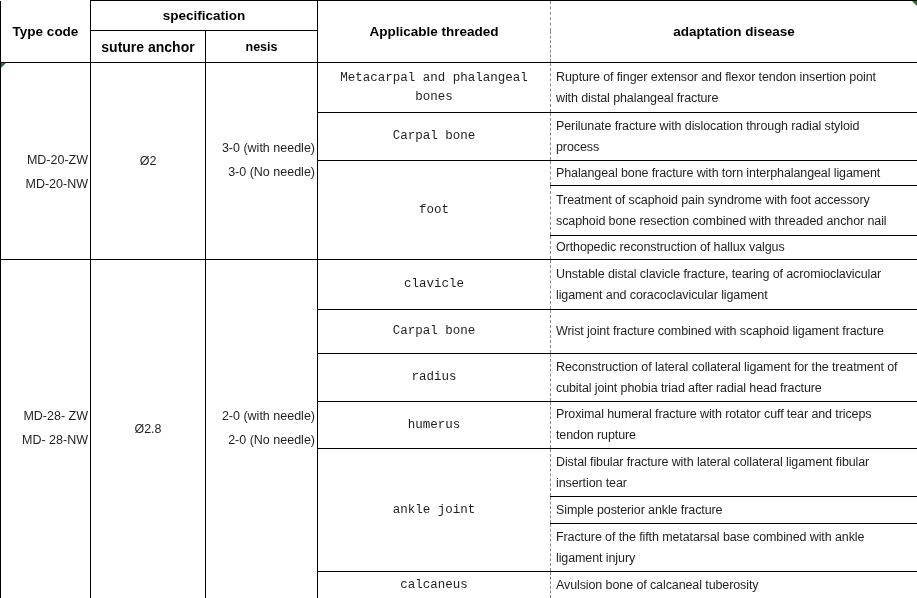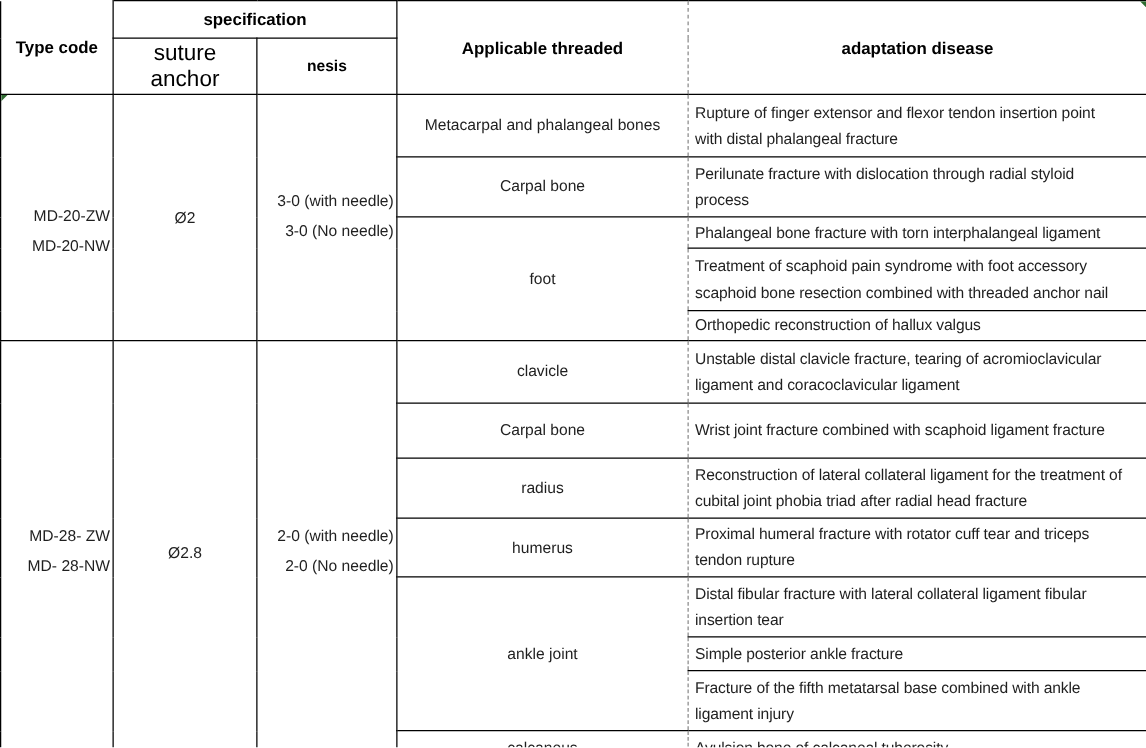--- a/index.html
+++ b/index.html
@@ -4,21 +4,21 @@
 <style>
   html, body { margin: 0; padding: 0; background: #ffffff; }
   body { font-family: "Liberation Sans", "DejaVu Sans", sans-serif; color: #1f1f1f; }
   .sheet { width: 917px; height: 598px; background: #fff; overflow: hidden; }
   table { border-collapse: collapse; table-layout: fixed; width: 917px; }
   td, th { border: 1px solid #000; overflow: hidden; vertical-align: middle;
            font-size: 12.5px; font-weight: normal; padding: 1px 2px; }
   th { font-size: 13.5px; font-weight: bold; color: #000; text-align: center; }
   th.no-top { border-top: none; margin-left: 32px; }
   .pre { white-space: pre-line; line-height: 1.75; }
-  td.pos { text-align: center; border-right: none; line-height: 1.5; }
+  td.pos { text-align: center; border-right: none; line-height: 1.5; font-family: Liberation Mono, monospace; }
   th.pos-h { border-right: none; }
   td.dis { text-align: left; border-left: 1px dashed #8a8a8a; padding: 1px 19px 1px 5px;
            line-height: 1.68; letter-spacing: -0.1px; }
   th.dis-h { border-left: 1px dashed #8a8a8a; }
   td.typ { text-align: right; position: relative; line-height: 1.9; }
   td.anch { text-align: center; }
   td.nes { text-align: right; line-height: 1.9; }
   .corner-tl { position: absolute; top: 0; left: 0; width: 0; height: 0;
                border-top: 5px solid #2e6b30; border-right: 5px solid transparent; }
   .corner-tr { position: absolute; top: 0; right: 0; width: 0; height: 0;
@@ -42,21 +42,21 @@
         <tr style="height:30px">
       <th rowspan="2" class="no-top">Type code</th>
       <th colspan="2">specification</th>
       <th rowspan="2" class="pos-h">Applicable threaded</th>
       <th rowspan="2" class="dis-h rel">
         <span>adaptation disease</span>
         <span class="corner-tr"></span>
       </th>
     </tr>
     <tr style="height:32px">
-      <th style="font-weight:normal;font-size:18px">suture anchor</th>
+      <th style="font-weight:bold;font-size:14px">suture anchor</th>
       <th style="font-weight:bold;font-size:12.5px">nesis</th>
     </tr>
 
     <tr style="height:50px">
       <td rowspan="5" class="typ pre">
         <span class="corner-tl"></span><span class="pre">MD-20-ZW
 MD-20-NW</span>
       </td>
       <td rowspan="5" class="anch">Ø2</td>
       <td rowspan="5" class="nes pre">3-0 (with needle)

